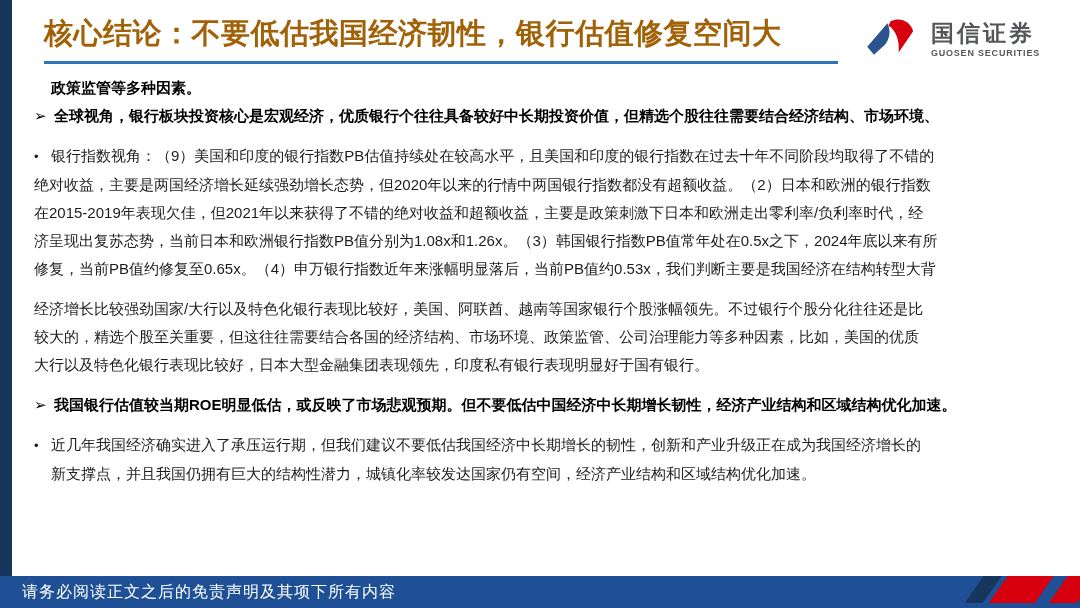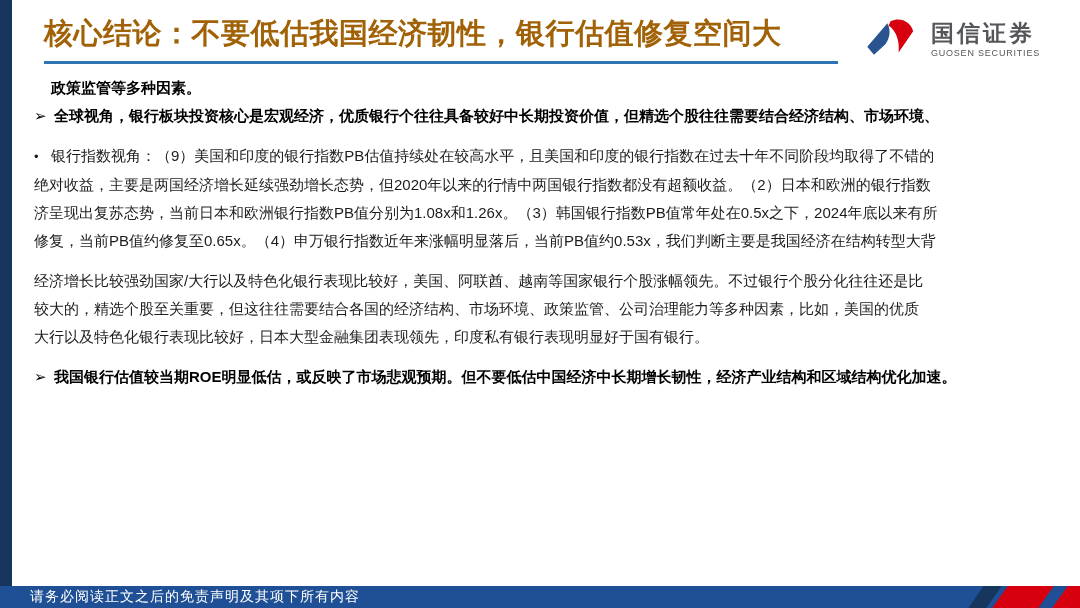--- a/index.html
+++ b/index.html
@@ -21,38 +21,38 @@
     position:absolute; left:44px; top:61px; width:794px; height:3px;
     background:var(--accent,#2E75B6);
   }
   .logo {
     position:absolute; right:40px; top:16px; height:46px;
     display:flex; align-items:center; gap:10px;
   }
   .logo svg { display:block; }
   .logo-text { display:flex; flex-direction:column; justify-content:center; }
   .logo-cn { font-size:23px; font-weight:700; color:#54565a; letter-spacing:3px; line-height:26px; }
-  .logo-en { font-size:9px; font-weight:400; color:#54565a; letter-spacing:0.8px; line-height:11px; margin-top:2px; }
+  .logo-en { font-size:9px; font-weight:700; color:#54565a; letter-spacing:0.8px; line-height:11px; margin-top:2px; }
 
   .slide-body { position:absolute; left:34px; top:74px; right:16px; z-index:0; }
   .para { font-size:15px; line-height:28px; color:#1c1c1c; margin:0 0 12px 0; }
   .para.bold { font-weight:700; color:#000; }
   .line { white-space:nowrap; }
   .marker { display:inline-block; }
   .marker.arrow { width:20px; }
   .marker.dot { width:17px; font-size:13px; }
   
   .para:first-child .line:not(.first),
   .para:last-child  .line:not(.first) { padding-left:17px; }
 
   .footer-bar {
-    position:absolute; left:0; bottom:0; width:1080px; height:22px;
+    position:absolute; left:0; bottom:0; width:1080px; height:32px;
     background:var(--footerblue,#1F5096); color:#fff; z-index:2;
     display:flex; align-items:center; overflow:hidden; box-sizing:border-box;
-    padding-left:30px; font-size:14px; letter-spacing:1px;
+    padding-left:22px; font-size:16px; letter-spacing:1px;
   }
   .ribbon span {
     position:absolute; top:-5px; height:32px; transform:skewX(-35deg);
   }
   .ribbon .r1 { right:86px; width:18px; background:var(--navy,#17365D); }
   .ribbon .r2 { right:34px; width:46px; background:var(--logored,#C5281C); }
   .ribbon .r3 { right:-8px; width:28px; background:var(--logored,#C5281C); }
 </style>
 </head>
 <body style="--accent: #2E75B6; --navy: #17365D; --footerblue: #1F5096; --logored: #D7000F; --logoblue: #2A5490;">
@@ -74,30 +74,35 @@
 </div>
 
 <main class="slide-body" id="content">
     <div class="para bold">
       <div class="line">政策监管等多种因素。</div>
       <div class="line first"><span class="marker arrow">➢</span><span>全球视角，银行板块投资核心是宏观经济，优质银行个往往具备较好中长期投资价值，但精选个股往往需要结合经济结构、市场环境、</span></div>
     </div>
     <div class="para">
       <div class="line first"><span class="marker dot">•</span><span>银行指数视角：（9）美国和印度的银行指数PB估值持续处在较高水平，且美国和印度的银行指数在过去十年不同阶段均取得了不错的</span></div>
       <div class="line">绝对收益，主要是两国经济增长延续强劲增长态势，但2020年以来的行情中两国银行指数都没有超额收益。（2）日本和欧洲的银行指数</div>
+      <div class="line">在2015-2019年表现欠佳，但2021年以来获得了不错的绝对收益和超额收益，主要是政策刺激下日本和欧洲走出零利率/负利率时代，经</div>
       <div class="line">济呈现出复苏态势，当前日本和欧洲银行指数PB值分别为1.08x和1.26x。（3）韩国银行指数PB值常年处在0.5x之下，2024年底以来有所</div>
       <div class="line">修复，当前PB值约修复至0.65x。（4）申万银行指数近年来涨幅明显落后，当前PB值约0.53x，我们判断主要是我国经济在结构转型大背</div>
     </div>
     <div class="para">
       <div class="line">经济增长比较强劲国家/大行以及特色化银行表现比较好，美国、阿联酋、越南等国家银行个股涨幅领先。不过银行个股分化往往还是比</div>
       <div class="line">较大的，精选个股至关重要，但这往往需要结合各国的经济结构、市场环境、政策监管、公司治理能力等多种因素，比如，美国的优质</div>
       <div class="line">大行以及特色化银行表现比较好，日本大型金融集团表现领先，印度私有银行表现明显好于国有银行。</div>
     </div>
     <div class="para bold">
       <div class="line first"><span class="marker arrow">➢</span><span>我国银行估值较当期ROE明显低估，或反映了市场悲观预期。但不要低估中国经济中长期增长韧性，经济产业结构和区域结构优化加速。</span></div>
+    </div>
+    <div class="para">
+      <div class="line first"><span class="marker dot">•</span><span>近几年我国经济确实进入了承压运行期，但我们建议不要低估我国经济中长期增长的韧性，创新和产业升级正在成为我国经济增长的</span></div>
+      <div class="line">新支撑点，并且我国仍拥有巨大的结构性潜力，城镇化率较发达国家仍有空间，经济产业结构和区域结构优化加速。</div>
     </div>
   </main>
 
 <footer class="footer-bar">
   <span>请务必阅读正文之后的免责声明及其项下所有内容</span>
   <span class="ribbon">
     <span class="r1"></span>
     <span class="r2"></span>
     <span class="r3"></span>
   </span>

